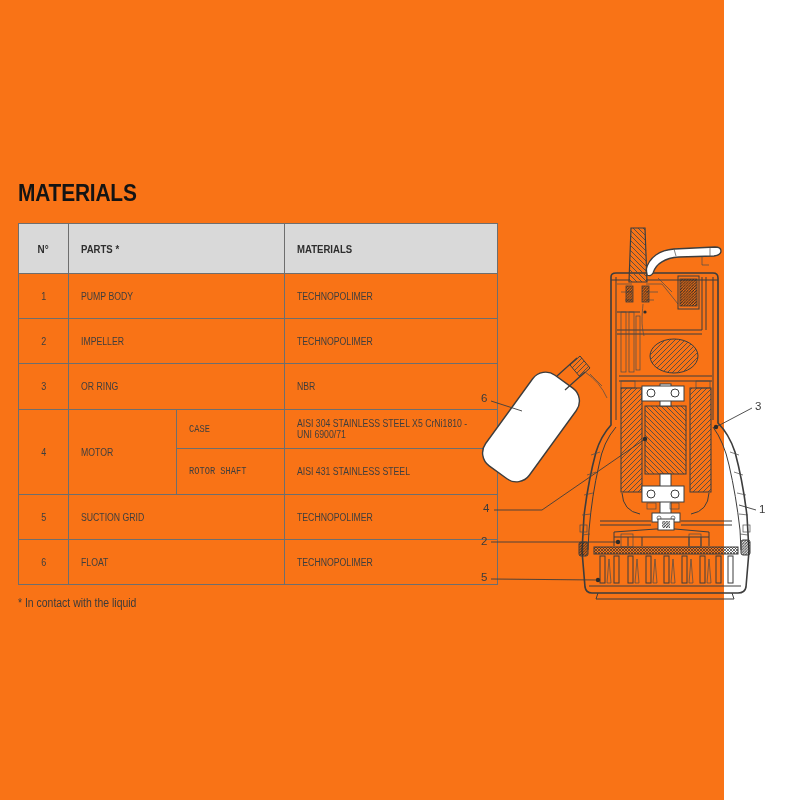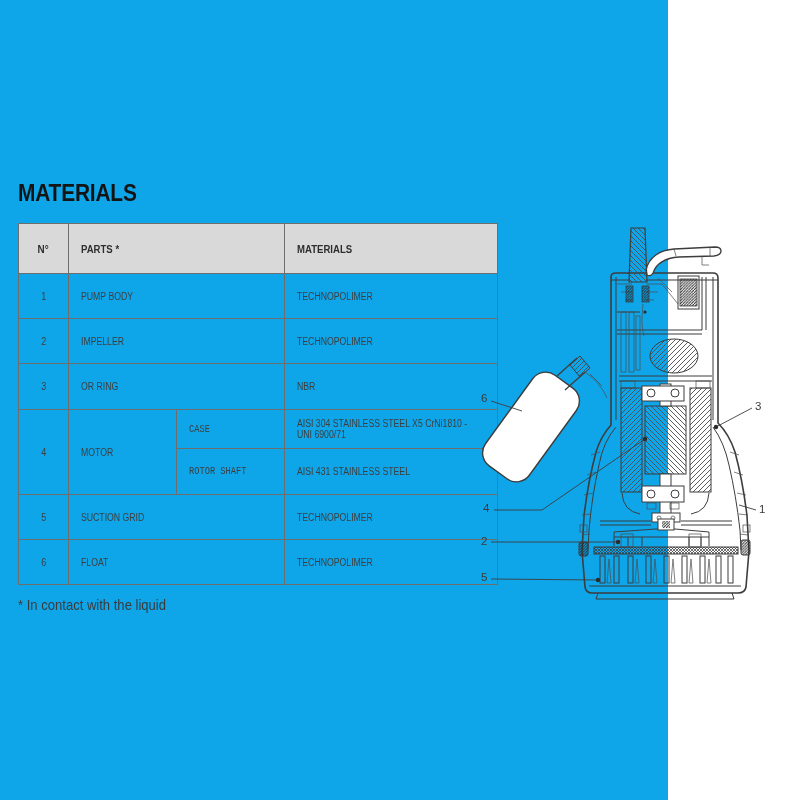--- a/index.html
+++ b/index.html
@@ -1,17 +1,17 @@
 <!DOCTYPE html>
 <html><head>
 <meta charset="utf-8">
 <style>
   html,body{margin:0;padding:0;background:#fff;width:800px;height:800px;overflow:hidden;
             font-family:"Liberation Sans",sans-serif;}
-  #page{position:relative;width:668px;height:800px;background:#0ea5e9;}
+  #page{position:relative;width:724px;height:800px;background:#f97316;}
 
   
   #title{position:absolute;left:18px;top:179px;font-size:24px;font-weight:bold;color:#141414;
          letter-spacing:-0.2px;transform:scaleX(0.87);transform-origin:0 0;white-space:nowrap;}
 
   
   #mat-table{position:absolute;left:18px;top:223px;border-collapse:collapse;table-layout:fixed;}
   #mat-table td,#mat-table th{border:1.5px solid #6e6e6e;padding:0;vertical-align:middle;
          color:#3e3e3e;font-size:10px;font-weight:normal;text-align:left;overflow:hidden;}
   #mat-table th{background:#d9d9d9;font-weight:bold;font-size:11px;color:#2e2e2e;}
@@ -22,21 +22,21 @@
   .pad{padding-left:12px !important;}
   .h-row{height:50px;}
   .row-std{height:45px;}
   .row-3{height:46px;}
   .row-case{height:39px;}
   .row-rotor{height:46px;}
   .ctext{display:inline-block;transform:scaleX(0.87);transform-origin:0 50%;white-space:nowrap;}
   .ctext-c{display:inline-block;transform:scaleX(0.9);transform-origin:50% 50%;white-space:nowrap;}
 
   
-  #footnote{position:absolute;left:18px;top:596px;font-size:15px;color:#3b3b3b;text-decoration:underline;}
+  #footnote{position:absolute;left:18px;top:596px;font-size:12px;color:#3b3b3b;text-decoration:underline;}
 
   
   #diagram{position:absolute;left:470px;top:220px;width:320px;height:390px;}
   #diagram text{font-family:"Liberation Sans",sans-serif;font-size:11.5px;fill:#3b3b3b;}
   .ln{stroke:#3d3d3d;stroke-width:1;fill:none;}
   .ln-th{stroke:#3d3d3d;stroke-width:1.6;fill:none;}
   .ln-f{stroke:#4a4a4a;stroke-width:0.7;fill:none;}
   .leader{stroke:#3d3d3d;stroke-width:0.9;fill:none;}
   .dot{fill:#2c2c2c;stroke:none;}
 </style>

